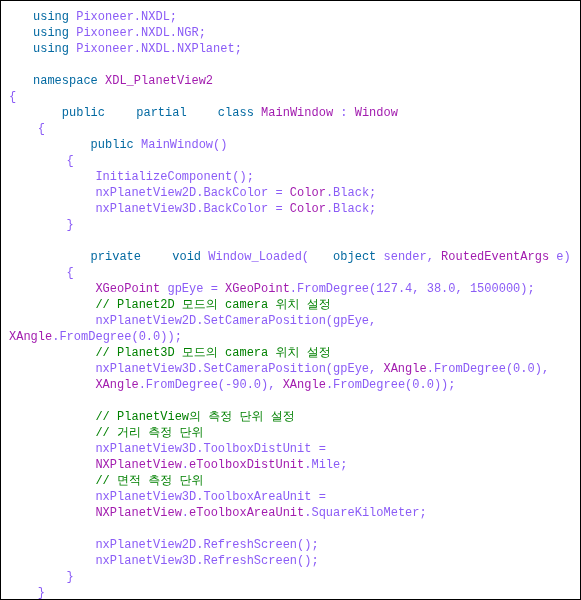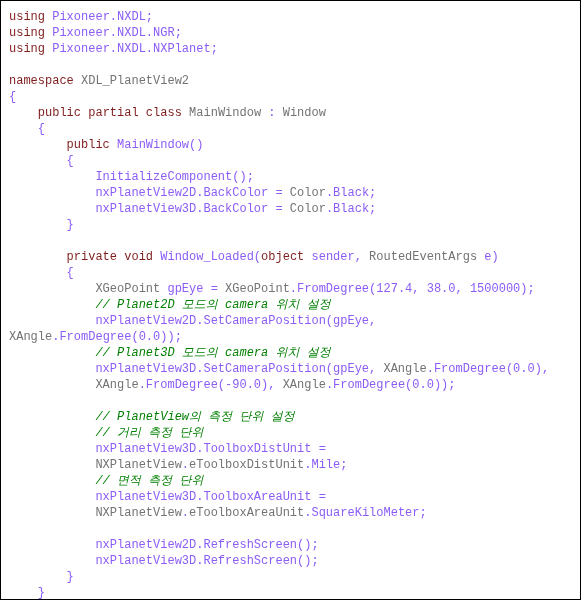--- a/index.html
+++ b/index.html
@@ -14,21 +14,21 @@
       line-height: 16px;
       padding: 8px;
       border: 1px solid #000;
       width: 581px;
       height: 600px;
       overflow: hidden;
     }
     .code-container {
       white-space: pre;
     }
-    .keyword { color: #7f1d1d; }
-    .type { color: #737373; }
-    .comment { color: #008000; font-style: italic; }
+    .keyword { color: #0369a1; margin-left: 24px; }
+    .type { color: #a21caf; }
+    .comment { color: #008000; }
     .plain { color: #8b5cf6; }
   </style>
 </head>
 <body>
 
 <div class="code-container" id="code-root"><div><span class="keyword">using</span><span class="plain"> Pixoneer.NXDL;</span></div><div><span class="keyword">using</span><span class="plain"> Pixoneer.NXDL.NGR;</span></div><div><span class="keyword">using</span><span class="plain"> Pixoneer.NXDL.NXPlanet;</span></div><div><span class="plain"> </span></div><div><span class="keyword">namespace</span><span class="plain"> </span><span class="type">XDL_PlanetView2</span></div><div><span class="plain">{</span></div><div><span class="plain">    </span><span class="keyword">public</span><span class="plain"> </span><span class="keyword">partial</span><span class="plain"> </span><span class="keyword">class</span><span class="plain"> </span><span class="type">MainWindow</span><span class="plain"> : </span><span class="type">Window</span></div><div><span class="plain">    {</span></div><div><span class="plain">        </span><span class="keyword">public</span><span class="plain"> MainWindow()</span></div><div><span class="plain">        {</span></div><div><span class="plain">            InitializeComponent();</span></div><div><span class="plain">            nxPlanetView2D.BackColor = </span><span class="type">Color</span><span class="plain">.Black;</span></div><div><span class="plain">            nxPlanetView3D.BackColor = </span><span class="type">Color</span><span class="plain">.Black;</span></div><div><span class="plain">        }</span></div><div><span class="plain"> </span></div><div><span class="plain">        </span><span class="keyword">private</span><span class="plain"> </span><span class="keyword">void</span><span class="plain"> Window_Loaded(</span><span class="keyword">object</span><span class="plain"> sender, </span><span class="type">RoutedEventArgs</span><span class="plain"> e)</span></div><div><span class="plain">        {</span></div><div><span class="plain">            </span><span class="type">XGeoPoint</span><span class="plain"> gpEye = </span><span class="type">XGeoPoint</span><span class="plain">.FromDegree(127.4, 38.0, 1500000);</span></div><div><span class="plain">            </span><span class="comment">// Planet2D 모드의 camera 위치 설정</span></div><div><span class="plain">            nxPlanetView2D.SetCameraPosition(gpEye, </span></div><div><span class="type">XAngle</span><span class="plain">.FromDegree(0.0));</span></div><div><span class="plain">            </span><span class="comment">// Planet3D 모드의 camera 위치 설정</span></div><div><span class="plain">            nxPlanetView3D.SetCameraPosition(gpEye, </span><span class="type">XAngle</span><span class="plain">.FromDegree(0.0), </span></div><div><span class="plain">            </span><span class="type">XAngle</span><span class="plain">.FromDegree(-90.0), </span><span class="type">XAngle</span><span class="plain">.FromDegree(0.0));</span></div><div><span class="plain"> </span></div><div><span class="plain">            </span><span class="comment">// PlanetView의 측정 단위 설정</span></div><div><span class="plain">            </span><span class="comment">// 거리 측정 단위</span></div><div><span class="plain">            nxPlanetView3D.ToolboxDistUnit = </span></div><div><span class="plain">            </span><span class="type">NXPlanetView</span><span class="plain">.</span><span class="type">eToolboxDistUnit</span><span class="plain">.Mile;</span></div><div><span class="plain">            </span><span class="comment">// 면적 측정 단위</span></div><div><span class="plain">            nxPlanetView3D.ToolboxAreaUnit = </span></div><div><span class="plain">            </span><span class="type">NXPlanetView</span><span class="plain">.</span><span class="type">eToolboxAreaUnit</span><span class="plain">.SquareKiloMeter;</span></div><div><span class="plain"> </span></div><div><span class="plain">            nxPlanetView2D.RefreshScreen();</span></div><div><span class="plain">            nxPlanetView3D.RefreshScreen();</span></div><div><span class="plain">        }</span></div><div><span class="plain">    }</span></div></div>
 
 </body></html>

